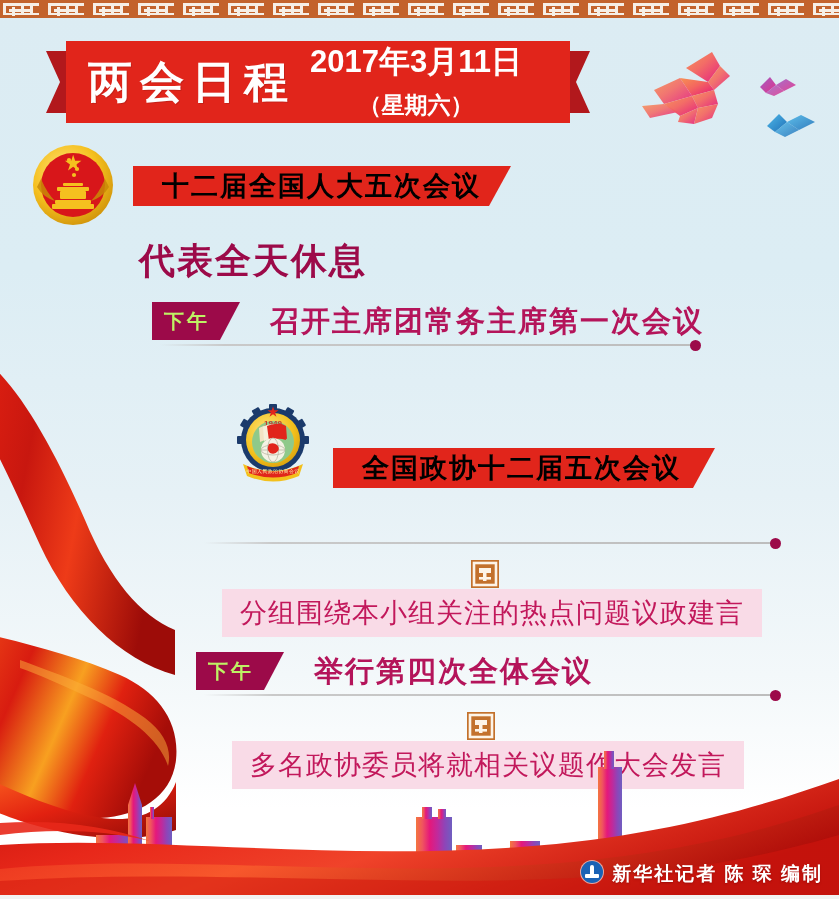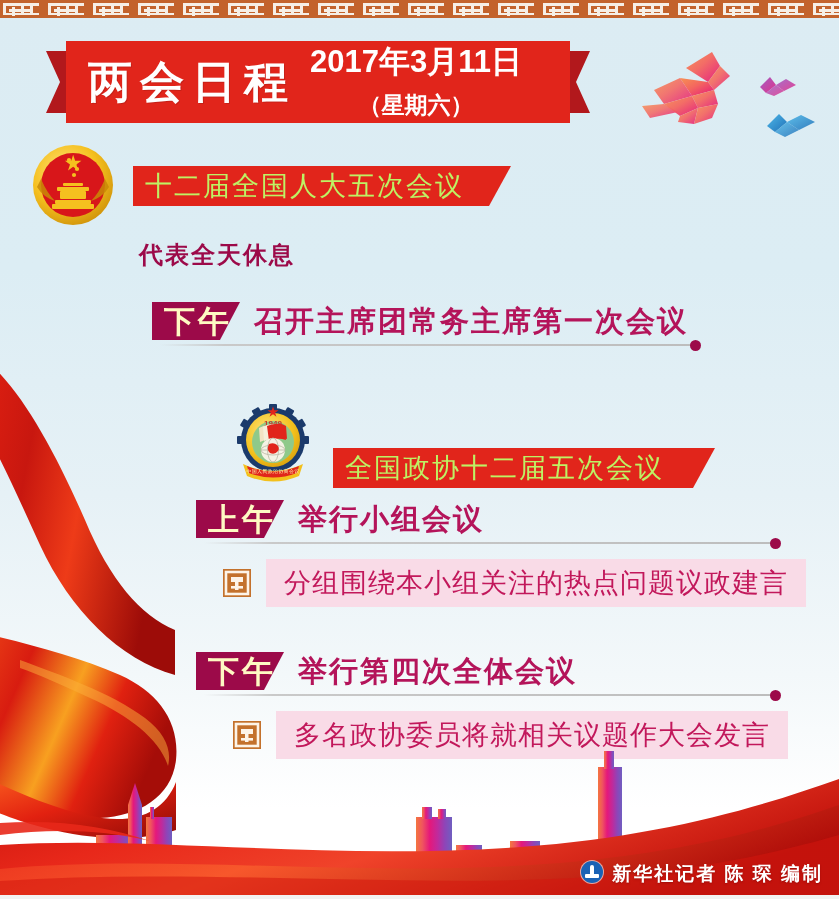--- a/index.html
+++ b/index.html
@@ -67,59 +67,59 @@
   .ribbon-date .d1{font-size:31px;font-weight:bold;letter-spacing:0px;white-space:nowrap;}
   .ribbon-date .d2{font-size:23px;font-weight:bold;letter-spacing:0px;white-space:nowrap;margin-top:16px;}
 
   
   .sec-banner{
     position:absolute;height:40px;background:#e1251b;
     display:flex;align-items:center;
     clip-path:polygon(0 0,100% 0,calc(100% - 22px) 100%,0 100%);
   }
   .sec-banner span{
-    color:#bef264;font-size:27px;font-weight:normal;letter-spacing:2px;
-    margin-left:12px;white-space:nowrap;line-height:1;
+    color:#000000;font-size:27px;font-weight:bold;letter-spacing:2px;
+    margin-left:29px;white-space:nowrap;line-height:1;
   }
 
   
   .emblem{position:absolute;}
 
   
   .note{
-    position:absolute;color:#9c0a49;font-size:24px;font-weight:bold;
+    position:absolute;color:#9c0a49;font-size:36px;font-weight:bold;
     letter-spacing:2px;white-space:nowrap;line-height:1;
   }
 
   
   .timerow{position:absolute;display:flex;align-items:center;height:38px;}
   .timetag{
     width:88px;height:38px;background:#9c0a49;
     clip-path:polygon(0 0,100% 0,calc(100% - 20px) 100%,0 100%);
     display:flex;align-items:center;justify-content:flex-start;
   }
   .timetag span{
-    color:#fef9c3;font-size:31px;font-weight:bold;letter-spacing:3px;
+    color:#bef264;font-size:20px;font-weight:bold;letter-spacing:3px;
     margin-left:12px;line-height:1;white-space:nowrap;
   }
   .timerow .evt{
     color:#b4145a;font-size:29px;font-weight:bold;letter-spacing:2px;
-    margin-left:14px;white-space:nowrap;line-height:1;
+    margin-left:30px;white-space:nowrap;line-height:1;
   }
   .rule{
     position:absolute;height:2px;
     background:linear-gradient(90deg,rgba(190,190,190,0) 0%,#c9c9c9 12%,#bdbdbd 100%);
   }
   .rule::after{
     content:"";position:absolute;right:-5px;top:-4px;width:11px;height:11px;
     border-radius:50%;background:#9c0a49;
   }
 
   
-  .detailrow{position:absolute;display:flex;align-items:center;}
+  .detailrow{position:absolute;display:flex;align-items:center;flex-direction:column;}
   .seal{
     width:30px;height:30px;position:relative;flex:0 0 30px;margin-right:14px;
   }
   .seal svg{display:block;}
   .detailbox{
     background:#f9dbe7;height:48px;display:flex;align-items:center;
   }
   .detailbox span{
     color:#c2185b;font-size:27px;letter-spacing:1px;margin:0 18px;
     white-space:nowrap;line-height:1;
@@ -418,26 +418,20 @@
 
     <path d="M14 62 q30 14 60 0 l-4 12 q-26 11 -52 0 Z" fill="#f3c01c"></path>
     <path d="M18 64 q26 11 52 0 l-2 7 q-24 9 -48 0 Z" fill="#e1251b"></path>
     <text x="44" y="71" font-family="'Liberation Sans',sans-serif" font-size="5" fill="#ffe9a8" text-anchor="middle" letter-spacing="0.3">中国人民政治协商会议</text>
   </svg>
 
   <div class="sec-banner" style="left:333px;top:448px;width:382px;">
     <span>全国政协十二届五次会议</span>
   </div>
 
-  <div class="timerow" style="left:196px;top:500px;">
-    <div class="timetag">
-      <span>上午</span>
-    </div>
-    <div class="evt">举行小组会议</div>
-  </div>
   <div class="rule" style="left:204px;top:542px;width:572px;"></div>
 
   <div class="detailrow" style="left:222px;top:559px;">
     <div class="seal">
       <svg width="30" height="30" viewBox="0 0 30 30">
         <rect x="1" y="1" width="28" height="28" fill="#c3712c"></rect>
         <rect x="4" y="4" width="22" height="22" fill="none" stroke="#fdf4e8" stroke-width="2.6"></rect>
         <rect x="9" y="9" width="12" height="5" fill="#fdf4e8"></rect>
         <rect x="13" y="9" width="3.5" height="13" fill="#fdf4e8"></rect>
         <rect x="9" y="18" width="12" height="2.6" fill="#fdf4e8"></rect>

